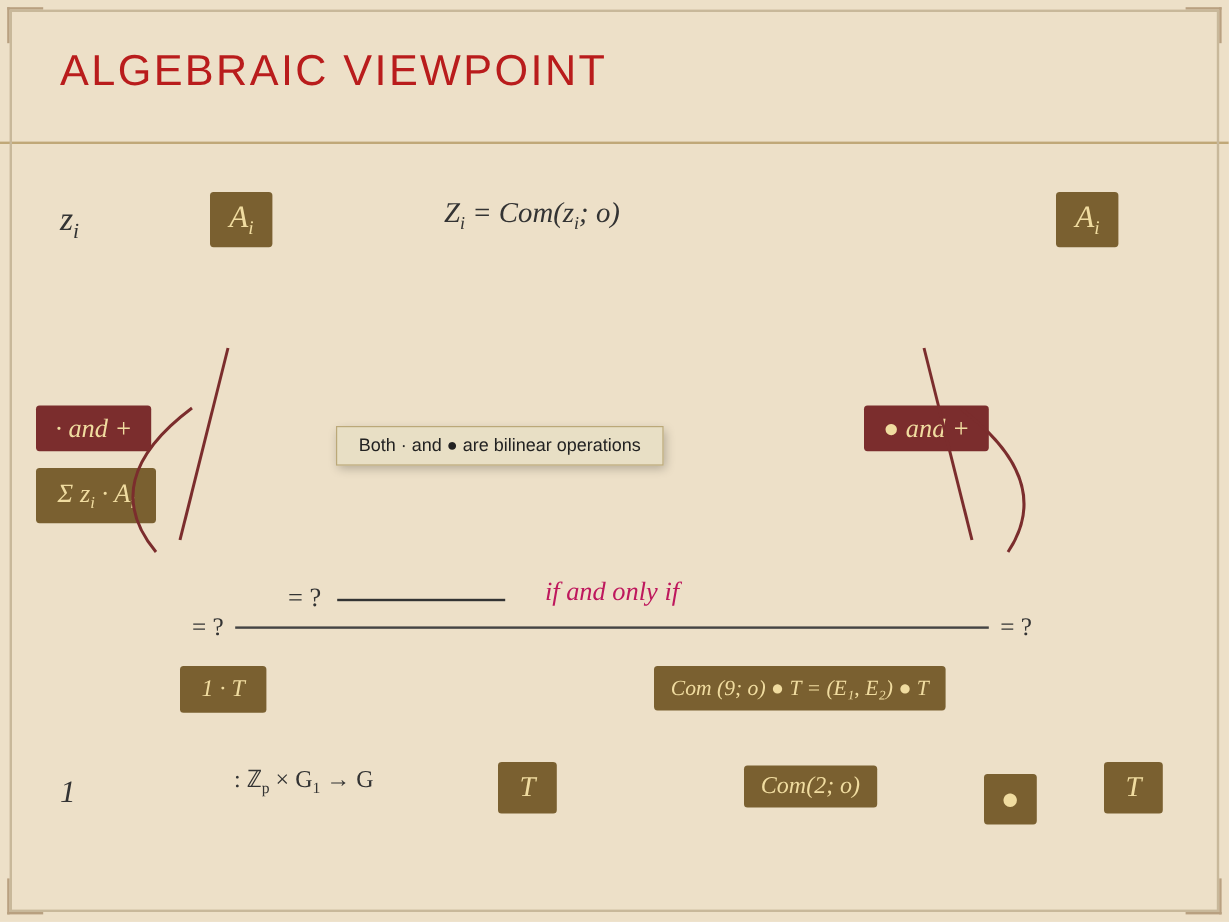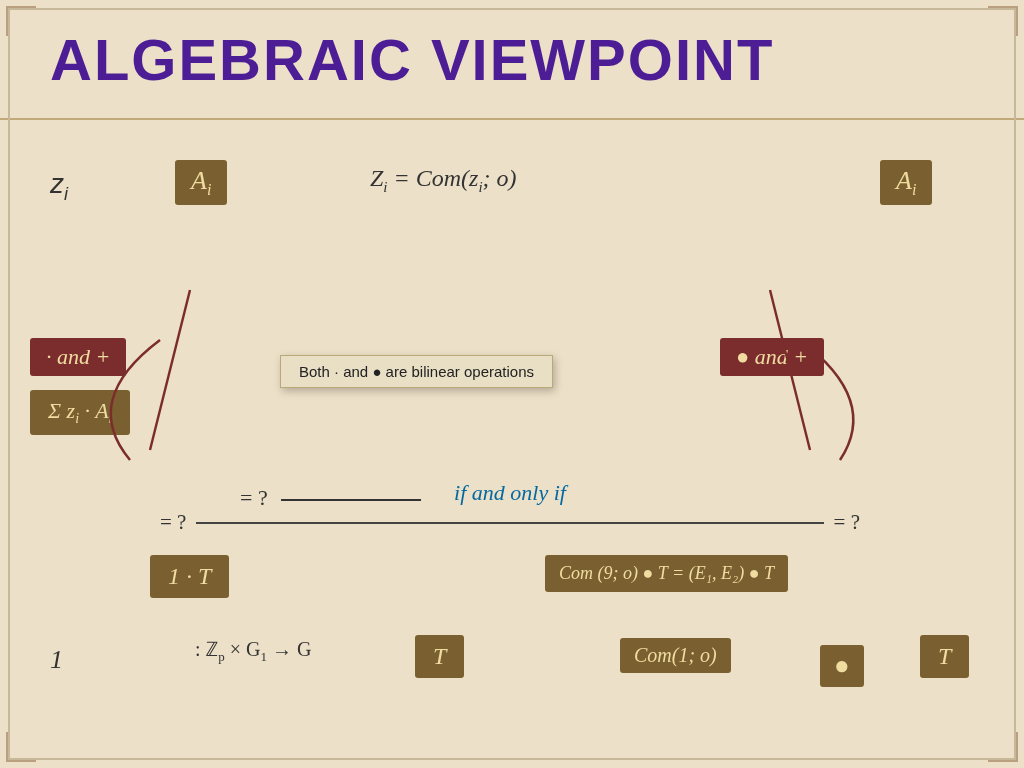--- a/index.html
+++ b/index.html
@@ -114,55 +114,55 @@
 
 <div class="slide">
 
   <div class="corner corner-tl"></div>
   <div class="corner corner-tr"></div>
   <div class="corner corner-bl"></div>
   <div class="corner corner-br"></div>
   <div class="page-border"></div>
 
   <div class="title-bar">
-    <span class="main-title" style="font-family: Arial, sans-serif; font-size: 58px; font-weight: bold; color: #4c1d95; letter-spacing: 2px;">ALGEBRAIC VIEWPOINT</span>
+    <span class="main-title" style="font-family: Arial, sans-serif; font-size: 36px; font-weight: normal; color: #b91c1c; letter-spacing: 2px;">ALGEBRAIC VIEWPOINT</span>
   </div>
 
   <svg class="svg-overlay" viewBox="0 0 1024 768" style="position:absolute;top:0;left:0;width:1024px;height:768px;pointer-events:none;z-index:5;">
 
     <path d="M 160,340 Q 80,400 130,460" stroke="#7b2d2d" stroke-width="2.5" fill="none"></path>
 
     <path d="M 190,290 Q 170,370 150,450" stroke="#7b2d2d" stroke-width="2.5" fill="none"></path>
 
     <path d="M 800,340 Q 880,400 840,460" stroke="#7b2d2d" stroke-width="2.5" fill="none"></path>
     <path d="M 770,290 Q 790,370 810,450" stroke="#7b2d2d" stroke-width="2.5" fill="none"></path>
   </svg>
 
-  <div class="el" style="left:50px; top:168px; font-size:28px; font-style:italic; color:#333; font-family:Liberation Sans, sans-serif;">
+  <div class="el" style="left:50px; top:168px; font-size:28px; font-style:italic; color:#333; font-family:Liberation Serif, serif;">
     z<sub style="font-size:18px;">i</sub>
   </div>
 
   <div class="el gold-brown-box" style="left:175px; top:160px; font-size:26px;">
     <span>A</span><sub style="font-size:16px;">i</sub>
   </div>
 
   <div class="el dark-red-box" style="left:30px; top:320px; font-size:22px; padding:6px 16px;">
     <span>· and +</span>
   </div>
 
   <div class="el gold-brown-box" style="left:30px; top:390px; font-size:22px; padding:8px 18px;">
     Σ z<sub style="font-size:14px;">i</sub> · <span style="font-style:italic;">A</span><sub style="font-size:14px;">i</sub>
   </div>
 
   <div class="el" style="left:240px; top:485px; font-size:22px; color:#333; font-family:'Times New Roman',serif;">
     <span>= ?</span>
     <span style="display:inline-block; width:140px; height:2px; background:#333; vertical-align:middle; margin:0 8px;"></span>
   </div>
 
-  <div class="el gold-brown-box" style="left:150px; top:555px; font-size:24px; padding:8px 18px;">
+  <div class="el gold-brown-box" style="left:150px; top:555px; font-size:20px; padding:8px 18px;">
     1 · <span style="font-style:italic;">T</span>
   </div>
 
   <div class="el" style="left:195px; top:635px; font-size:20px; color:#333; font-family:'Times New Roman',serif; text-align:right;">
     : ℤ<sub style="font-size:13px;">p</sub> × G<sub style="font-size:13px;">1</sub> → G
   </div>
 
   <div class="el" style="left:50px; top:645px; font-size:26px; font-style:italic; color:#333; font-family:'Times New Roman',serif;">
     1
   </div>
@@ -173,21 +173,21 @@
 
   <div class="el popup-tooltip" style="left:280px; top:355px;">
     <span>Both · and ● are bilinear operations</span>
   </div>
 
   <div class="el" style="left:370px; top:165px; font-size:24px; color:#333; font-family:'Times New Roman',serif; font-style:italic;">
     Z<sub style="font-size:15px;">i</sub> = Com(z<sub style="font-size:15px;">i</sub>; o)
   </div>
 
   <div class="el" style="left:160px; top:480px; width:700px; display:flex; align-items:center; flex-direction:column;">
-    <div style="font-size:22px; font-style:italic; color:#0369a1; font-family:'Times New Roman',serif; margin-bottom:4px;text-align:right;">if and only if</div>
+    <div style="font-size:22px; font-style:italic; color:#be185d; font-family:'Times New Roman',serif; margin-bottom:4px;text-align:right;">if and only if</div>
     <div style="display:flex; align-items:center; width:100%; gap:10px;">
       <span style="font-size:21px; color:#333; font-family:'Times New Roman',serif;">= ?</span>
       <div style="flex:1; height:2px; background:#444;"></div>
       <span style="font-size:21px; color:#333; font-family:'Times New Roman',serif;">= ?</span>
     </div>
   </div>
 
   <div class="el gold-brown-box" style="left:880px; top:160px; font-size:26px;">
     <span>A</span><sub style="font-size:16px;">i</sub>
   </div>
@@ -199,20 +199,20 @@
 
   <div class="el gold-brown-box" style="left:545px; top:555px; font-size:18px; padding:8px 14px;">
     Com (9; o) ● T = (E₁, E₂) ● T
   </div>
 
   <div class="el" style="left:820px; top:645px; font-size:26px; color:#f0dca0; background:#7a6030; padding:6px 14px; border-radius:3px;">
     ●
   </div>
 
   <div class="el gold-brown-box" style="left:620px; top:638px; font-size:20px; padding:6px 14px;">
-    Com(1; o)
+    Com(2; o)
   </div>
 
   <div class="el gold-brown-box" style="left:920px; top:635px; font-size:24px; padding:8px 18px;">
     <span style="font-style:italic;">T</span>
   </div>
 
 </div>
 
 </body></html>

